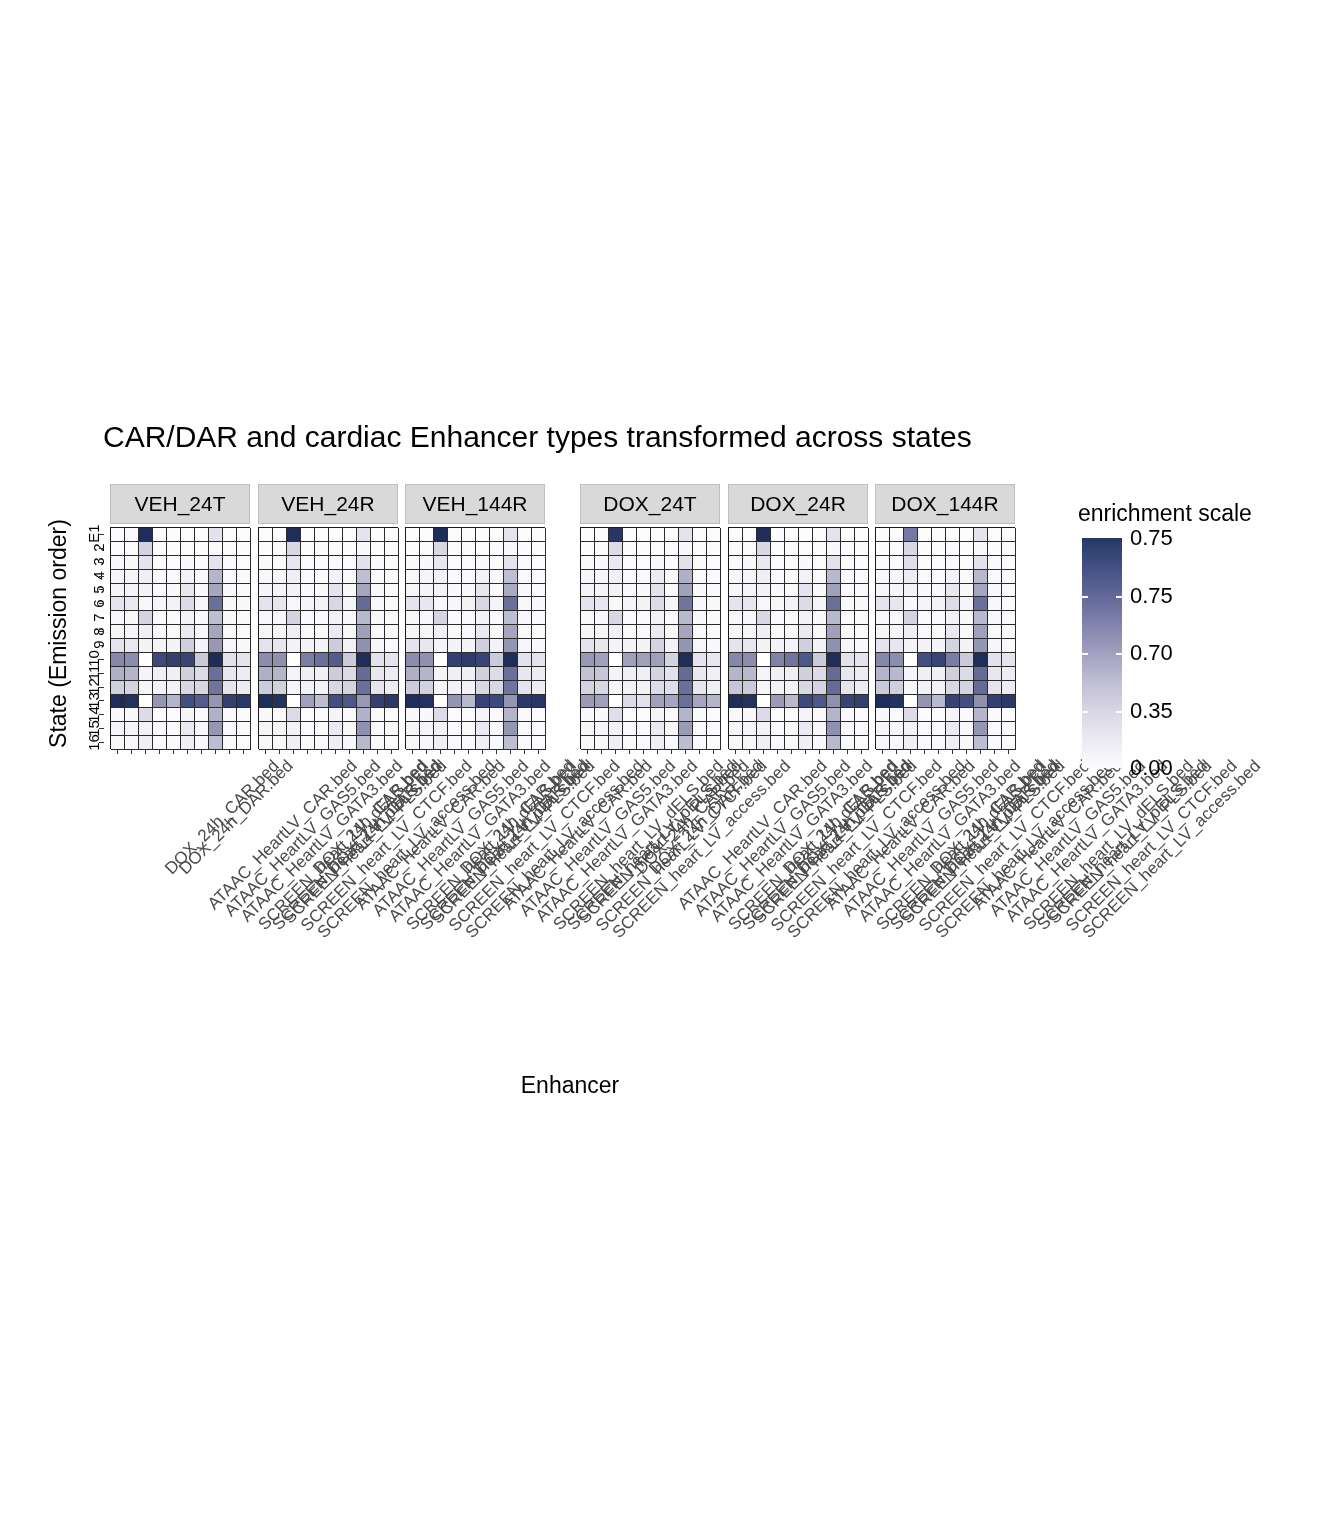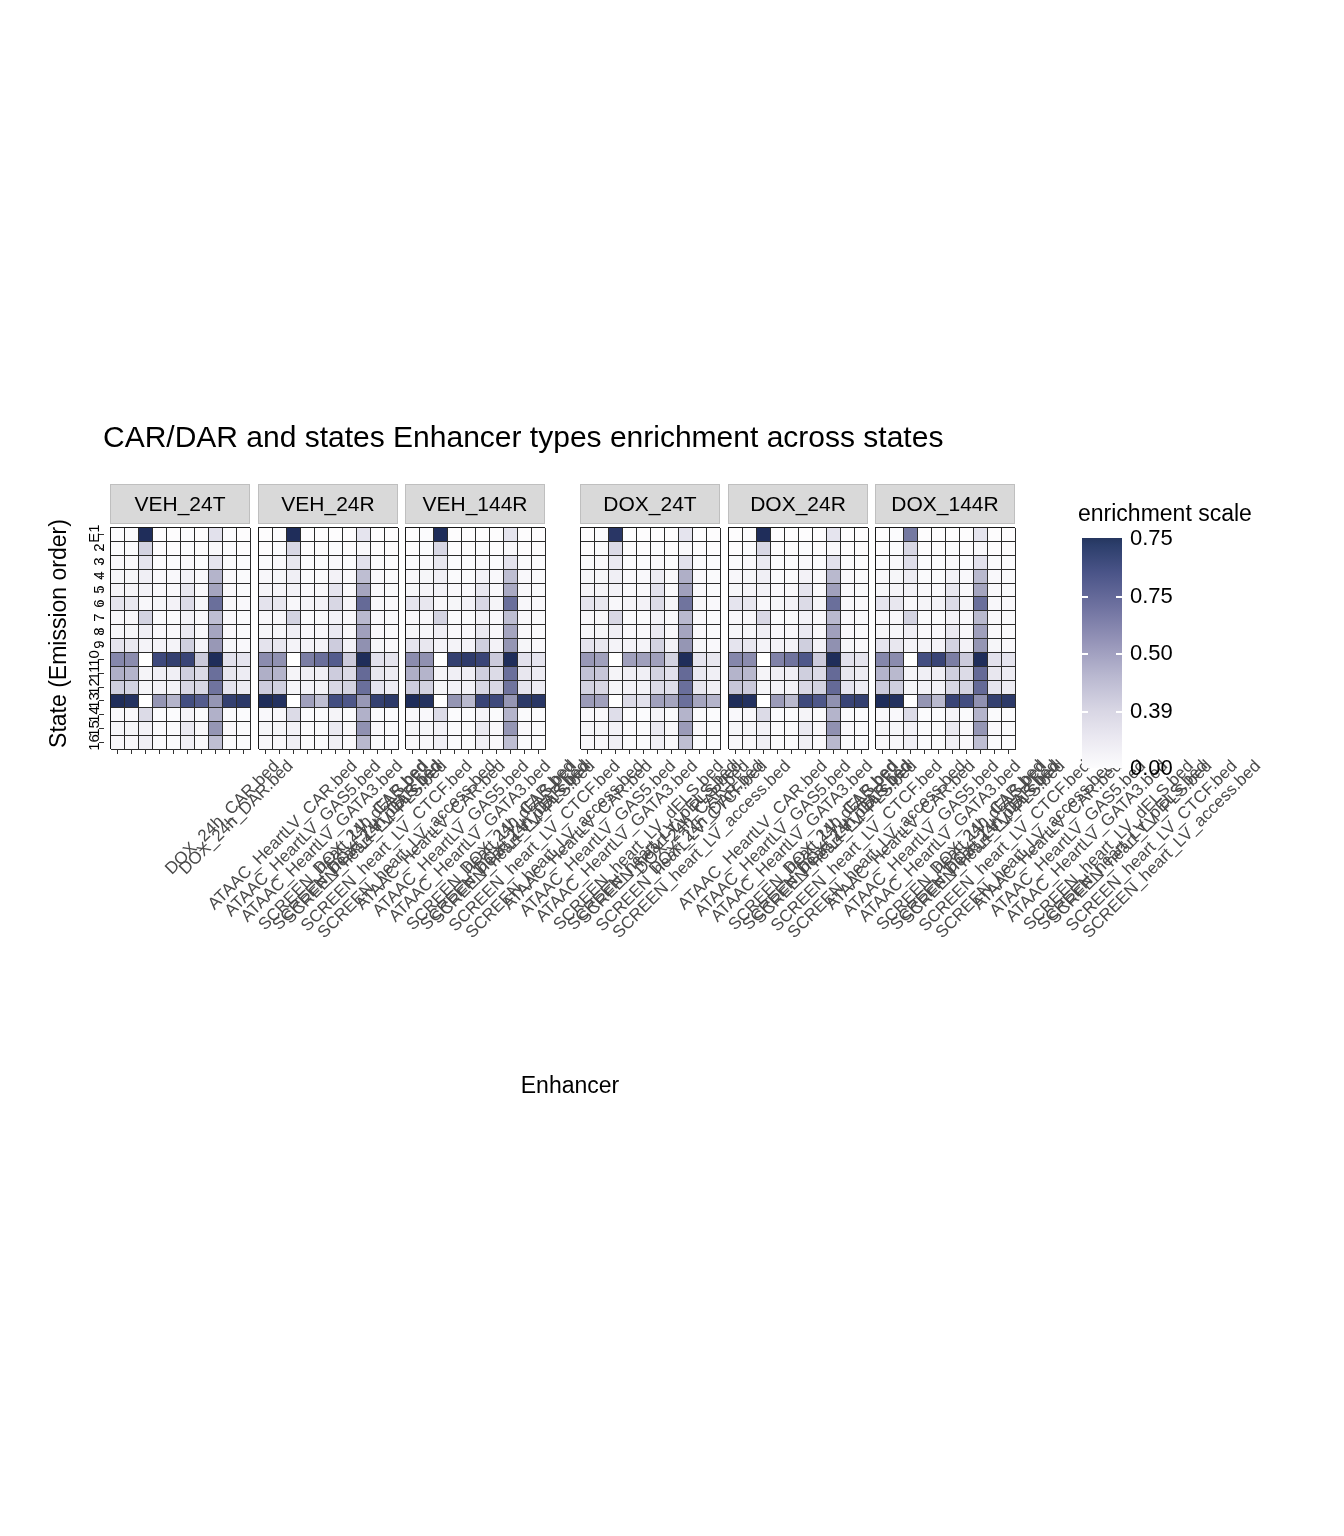--- a/index.html
+++ b/index.html
@@ -213,21 +213,21 @@
     color: #000000;
     transform: translateY(-50%);
     white-space: nowrap;
   }
 </style>
 </head>
 <body>
 
 <div id="plot-root">
 
-  <div id="plot-title">CAR/DAR and states Enhancer types enrichment across states</div>
+  <div id="plot-title">CAR/DAR and cardiac Enhancer types transformed across states</div>
 
   <div id="y-axis-title">State (Emission order)</div>
   <div id="x-axis-title">Enhancer</div>
 
   <div id="y-tick-area">
       <div class="y-tick-row" style="top: 0px;">
         <span class="y-tick-label">E1</span>
         <span class="y-tick-mark"></span>
       </div>
       <div class="y-tick-row" style="top: 13.875px;">
@@ -1439,23 +1439,23 @@
         <div class="legend-label" style="top: 38px;">0.75</div>
         <div class="legend-tick" style="top: 95.5px;">
           <span class="tk-l"></span>
           <span class="tk-r"></span>
         </div>
         <div class="legend-label" style="top: 95.5px;">0.75</div>
         <div class="legend-tick" style="top: 153px;">
           <span class="tk-l"></span>
           <span class="tk-r"></span>
         </div>
-        <div class="legend-label" style="top: 153px;">0.50</div>
+        <div class="legend-label" style="top: 153px;">0.70</div>
         <div class="legend-tick" style="top: 210.5px;">
           <span class="tk-l"></span>
           <span class="tk-r"></span>
         </div>
-        <div class="legend-label" style="top: 210.5px;">0.39</div>
+        <div class="legend-label" style="top: 210.5px;">0.35</div>
         <div class="legend-label" style="top: 268px;">0.00</div>
       </div>
   </div>
 
 </div>
 
 </body></html>

